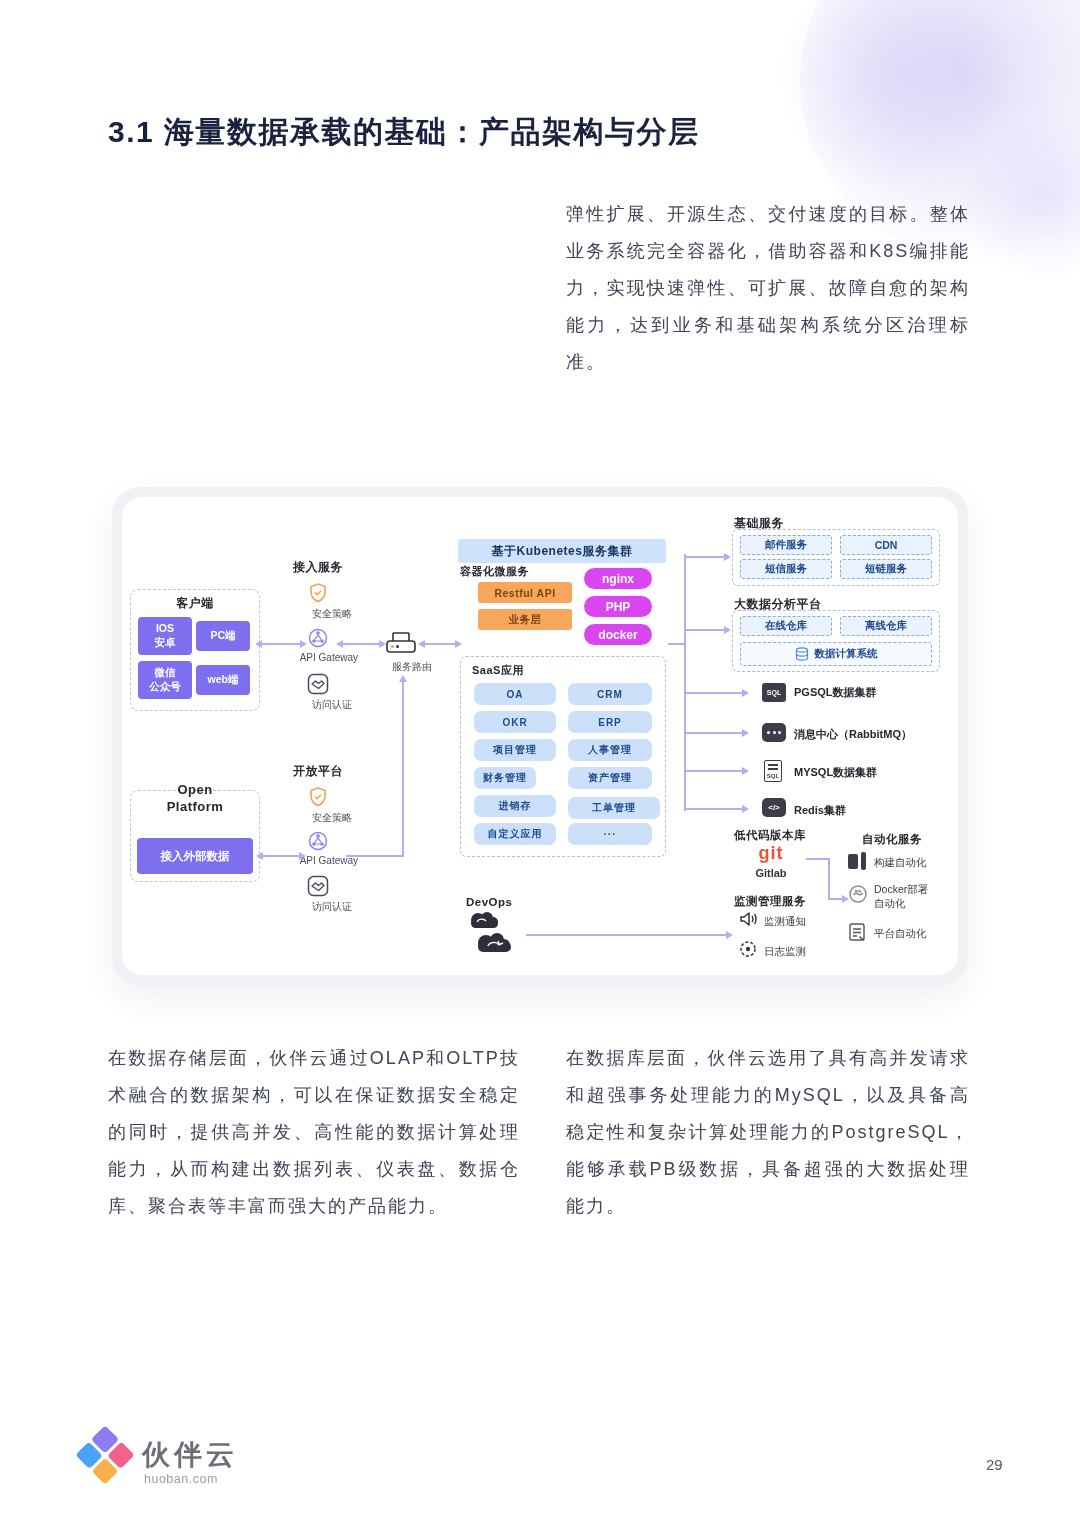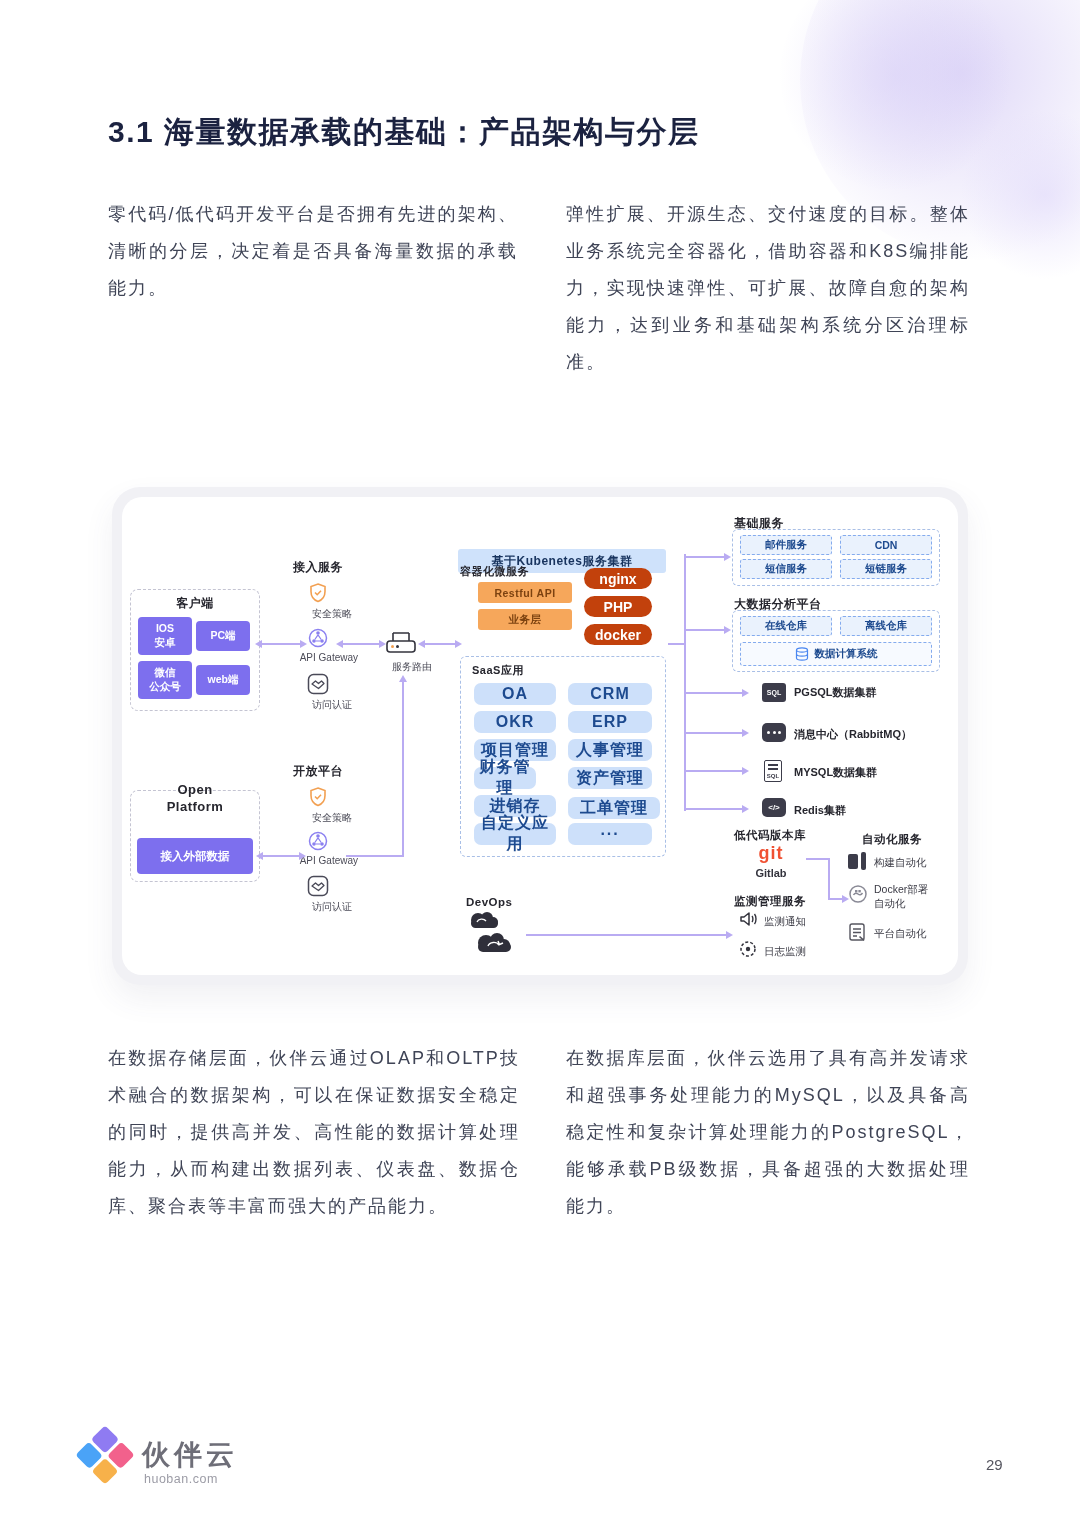--- a/index.html
+++ b/index.html
@@ -16,26 +16,26 @@
   .col{position:absolute;font-size:18px;line-height:2.05;letter-spacing:2px;text-align:justify;color:#3f4456}
   .col p + p{margin-top:18px}
   
   .dg-outer{position:absolute;left:112px;top:487px;width:856px;height:498px;background:#f1f1f5;border-radius:28px;box-shadow:0 14px 30px rgba(80,80,120,.08)}
   .dg{position:absolute;left:10px;top:10px;width:836px;height:478px;background:#ffffff;border-radius:20px}
   .sec{position:absolute;font-weight:bold;font-size:12px;color:#26262e;letter-spacing:.5px}
   .icolbl{position:absolute;font-size:10px;color:#4c4c58;text-align:right}
   .pre{white-space:pre-line}
   .ctr{display:flex;align-items:center;justify-content:center;text-align:center}
   .pbox{position:absolute;background:#7d6fee;color:#fff;font-weight:bold;font-size:10.5px;border-radius:4px;line-height:1.3;white-space:pre-line}
-  .appbox{position:absolute;background:#cde0fa;color:#1d4a8f;font-weight:bold;font-size:16px;border-radius:7px;letter-spacing:1px}
+  .appbox{position:absolute;background:#cde0fa;color:#1d4a8f;font-weight:bold;font-size:10px;border-radius:7px;letter-spacing:1px}
   .dashgroup{position:absolute;border:1px dashed #c4c4d2;border-radius:8px}
   .dashblue-group{position:absolute;border:1px dashed #a9bfe6;border-radius:6px}
   .dashblue{position:absolute;background:#eaf2fd;border:1px dashed #84abee;color:#1d4a8f;font-weight:bold;font-size:10.5px;border-radius:3px}
   .orangebox{position:absolute;background:#f6a75b;color:#7c4210;font-weight:bold;font-size:10.5px;border-radius:3px;letter-spacing:.5px}
-  .pill{position:absolute;background:#c2410c;color:#fff;font-weight:bold;font-size:14px;border-radius:11px}
+  .pill{position:absolute;background:#d946ef;color:#fff;font-weight:bold;font-size:12px;border-radius:11px}
   .khdr{position:absolute;background:#cfe2fb;color:#17335e;font-weight:bold;font-size:12px;border-radius:3px;letter-spacing:.5px}
   .clabel{position:absolute;font-weight:bold;font-size:11px;color:#26262e}
   .itemlbl{position:absolute;font-size:10.5px;color:#3a3a44;line-height:1.35}
   .badge{display:flex;align-items:center;justify-content:center;background:#3c3c4a;border-radius:3px;color:#fff;font-weight:bold}
   
   .hline{position:absolute;height:2px;background:#b9abf2}
   .vline{position:absolute;width:2px;background:#b9abf2}
   .ah-r{position:absolute;width:0;height:0;border-top:4px solid transparent;border-bottom:4px solid transparent;border-left:7px solid #b9abf2}
   .ah-l{position:absolute;width:0;height:0;border-top:4px solid transparent;border-bottom:4px solid transparent;border-right:7px solid #b9abf2}
   .ah-u{position:absolute;width:0;height:0;border-left:4px solid transparent;border-right:4px solid transparent;border-bottom:7px solid #b9abf2}
@@ -51,21 +51,20 @@
 </head>
 <body>
 
 <div class="blob blob1"></div>
 <div class="blob blob2"></div>
 <div class="blob blob3"></div>
 
 <h1 class="title">3.1 海量数据承载的基础：产品架构与分层</h1>
 
 <div class="col" style="left:108px;top:196px;width:410px">
-  <p>零代码/低代码开发平台是否拥有先进的架构、清晰的分层，决定着是否具备海量数据的承载能力。</p>
 </div>
 <div class="col" style="left:566px;top:196px;width:404px">
   <p>弹性扩展、开源生态、交付速度的目标。整体业务系统完全容器化，借助容器和K8S编排能力，实现快速弹性、可扩展、故障自愈的架构能力，达到业务和基础架构系统分区治理标准。</p>
 </div>
 
 <div class="dg-outer">
 <div class="dg">
 
   <div class="dashgroup" style="left:8px;top:92px;width:130px;height:122px"></div>
   <div class="sec ctr" style="left:8px;top:98px;width:130px">客户端</div>
@@ -105,21 +104,21 @@
   <span class="abs" style="left:262px;top:130px">
     <svg width="34" height="30" viewBox="0 0 34 30">
           <rect x="3" y="14" width="28" height="11" rx="3" fill="none" stroke="#33333d" stroke-width="1.6"></rect>
           <path d="M9 14v-8M9 6h16M25 6v8" stroke="#33333d" stroke-width="1.6" fill="none"></path>
           <circle cx="8.5" cy="19.5" r="1.5" fill="#f2a052"></circle>
           <circle cx="13.5" cy="19.5" r="1.5" fill="#33333d"></circle>
         </svg>
   </span>
   <div class="icolbl" style="left:248px;top:163px;width:62px">服务路由</div>
 
-  <div class="khdr ctr" style="left:336px;top:52px;width:208px;height:24px">基于Kubenetes服务集群</div>
+  <div class="khdr ctr" style="left:336px;top:42px;width:208px;height:24px">基于Kubenetes服务集群</div>
   <div class="sec" style="left:338px;top:67px;font-size:11px">容器化微服务</div>
   <div class="orangebox ctr" style="left:356px;top:85px;width:94px;height:21px">Restful API</div>
   <div class="orangebox ctr" style="left:356px;top:112px;width:94px;height:21px">业务层</div>
   <div class="pill ctr" style="left:462px;top:71px;width:68px;height:21px">nginx</div>
   <div class="pill ctr" style="left:462px;top:99px;width:68px;height:21px">PHP</div>
   <div class="pill ctr" style="left:462px;top:127px;width:68px;height:21px">docker</div>
 
   <div class="dashblue-group" style="left:338px;top:159px;width:206px;height:201px"></div>
   <div class="sec" style="left:350px;top:166px;font-size:11px">SaaS应用</div>
   <div class="appbox ctr" style="left:352px;top:186px;width:82px;height:22px">OA</div>

